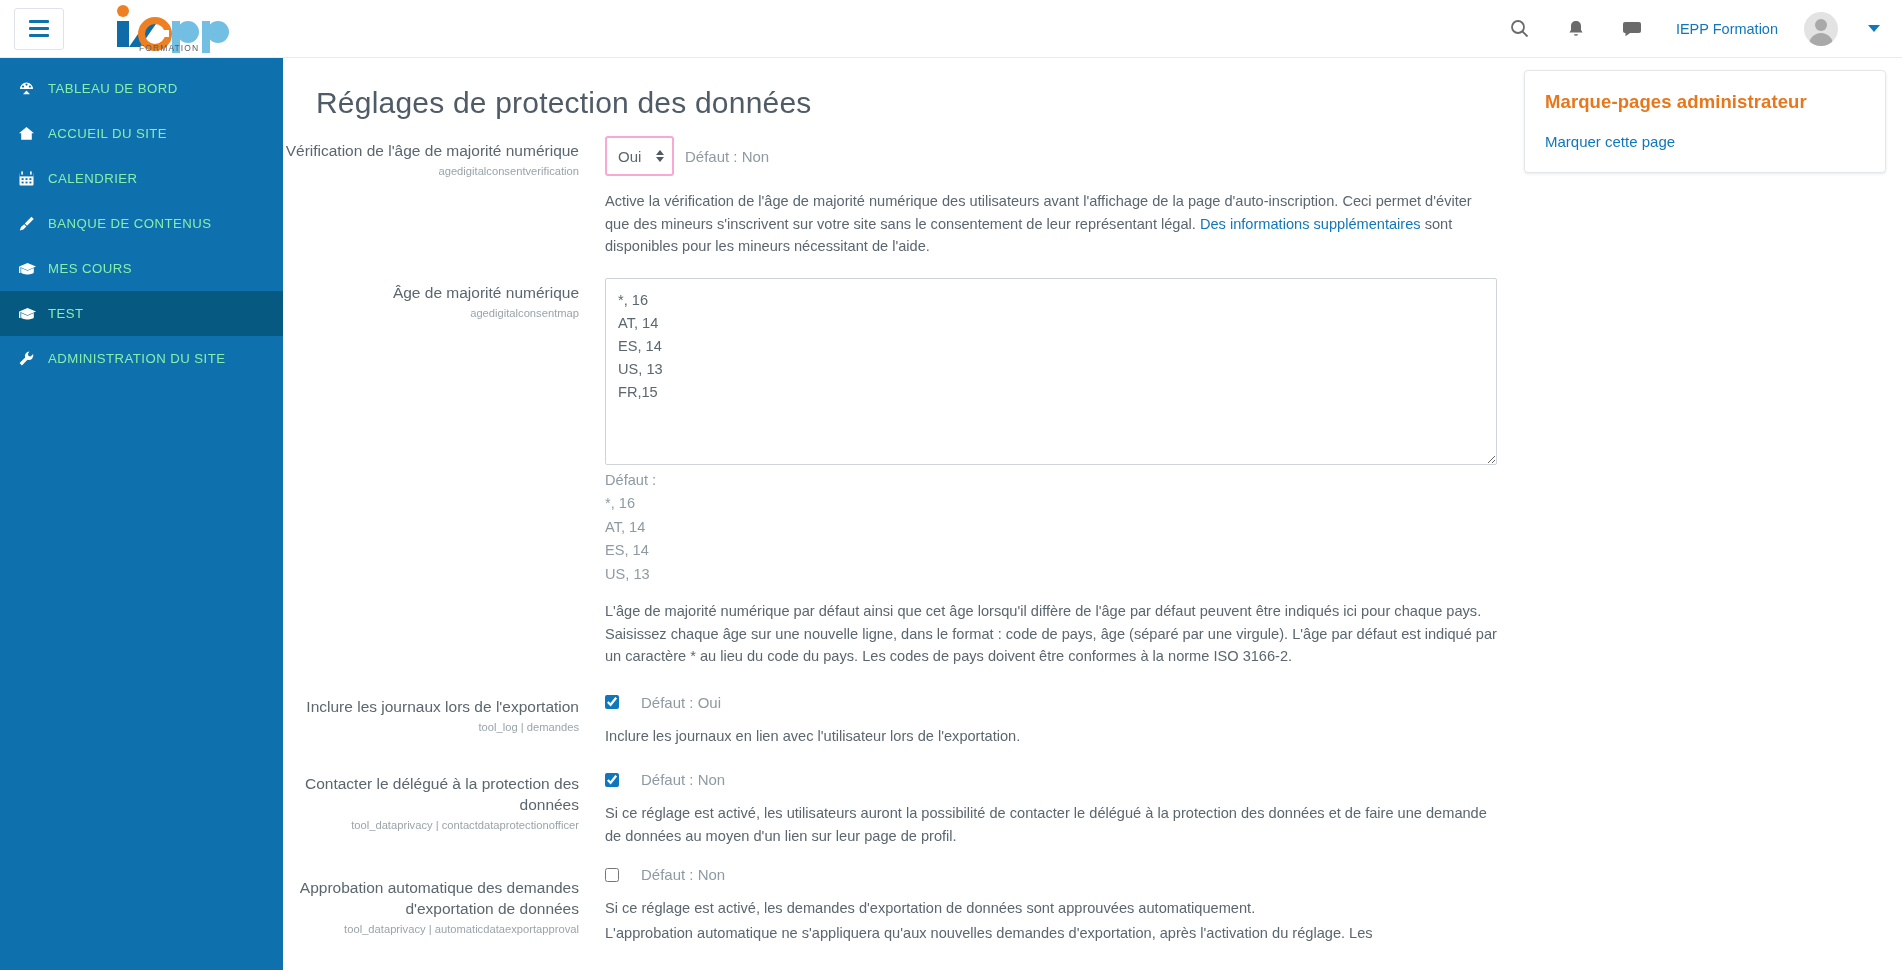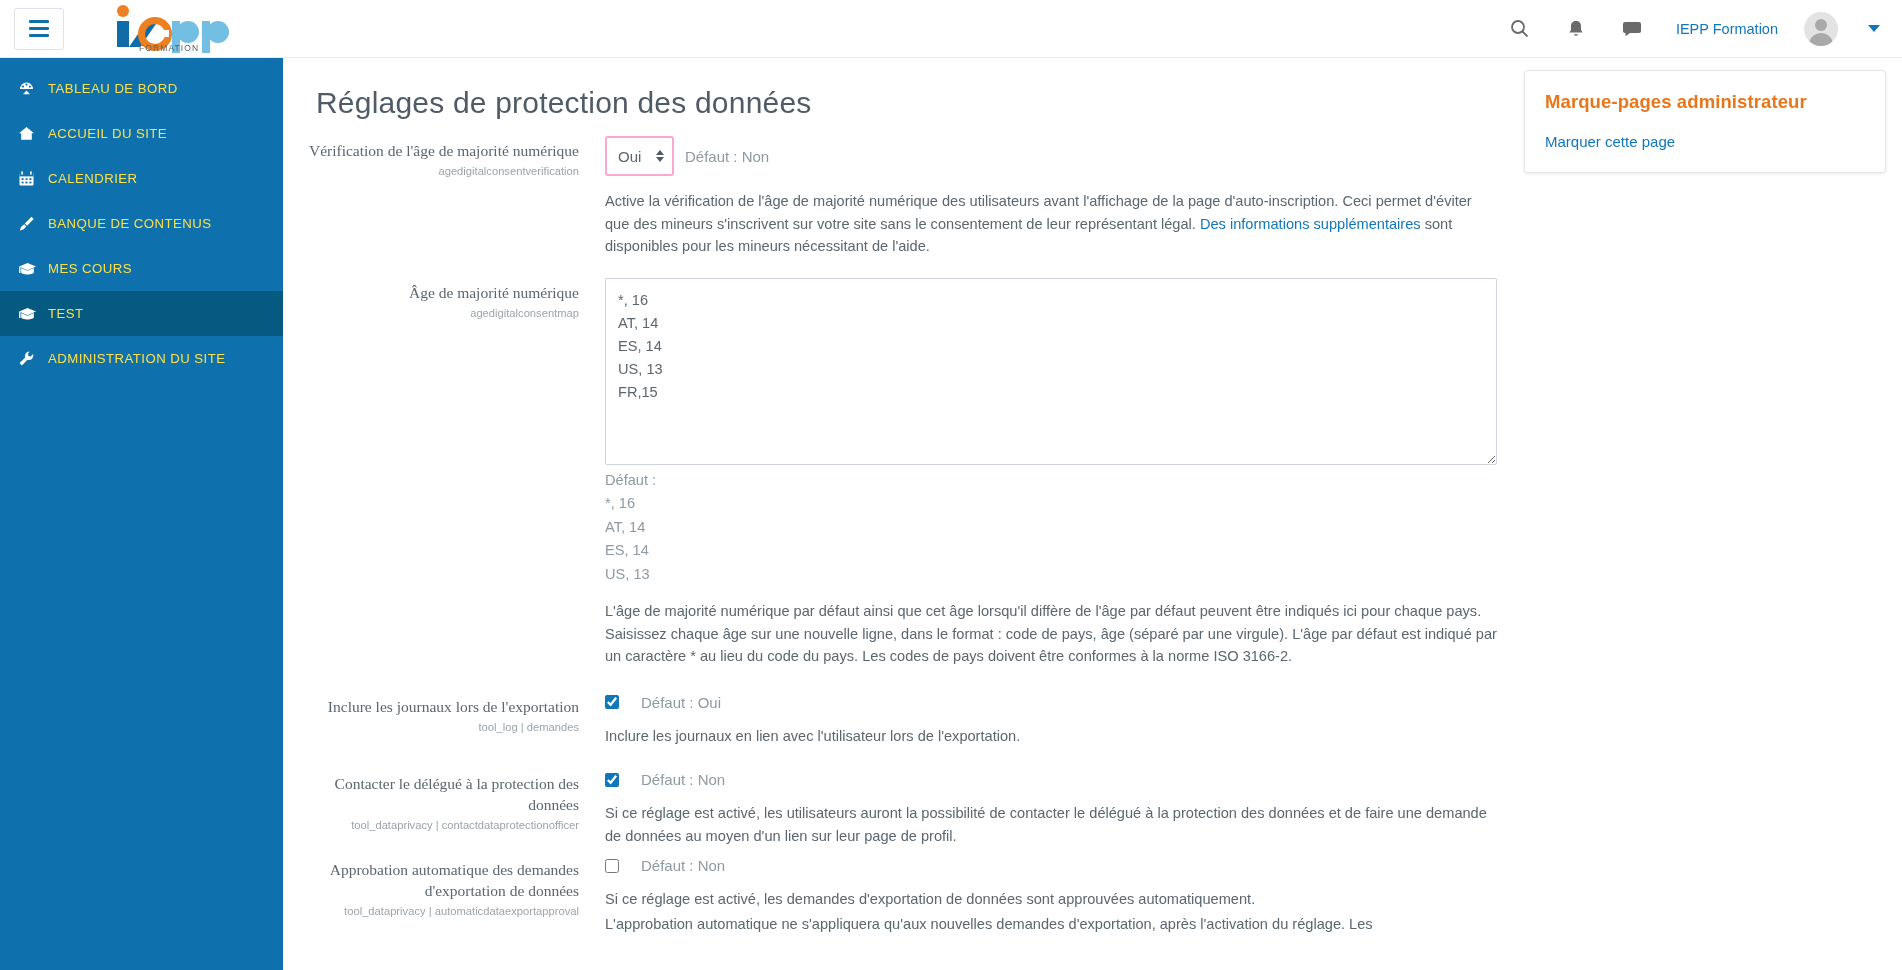--- a/index.html
+++ b/index.html
@@ -97,21 +97,21 @@
   #sidebar {
     position: absolute; top: 58px; left: 0;
     width: 283px; height: 912px;
     background: #0e70ad;
     z-index: 20;
     padding-top: 8px;
   }
   .nav-item {
     height: 45px;
     display: flex; align-items: center;
-    color: #fde047;
+    color: #86efac;
     font-size: 13.2px;
     letter-spacing: .45px;
     text-transform: uppercase;
     cursor: pointer;
     padding-left: 18px;
   }
   .nav-item.active { background: #065980; }
   .nav-item .ico {
     width: 30px; flex: 0 0 30px;
     display: flex; align-items: center; justify-content: flex-start;
@@ -146,21 +146,20 @@
     width: 310px;
     flex: 0 0 310px;
     text-align: right;
     padding-right: 14px;
     padding-top: 4px;
   }
   .slabel .name {
     font-size: 15.5px;
     color: #5b666f;
     line-height: 21px;
-    font-family: Liberation Serif, serif;
   }
   .slabel .key {
     font-size: 11.2px;
     color: #9aa4ab;
     margin-top: 3px;
     line-height: 14px;
     word-break: break-word;
   }
   .scontrol {
     flex: 1 1 auto;
@@ -483,21 +482,21 @@
       </div>
       <div class="scontrol">
         <div class="cbline">
           <input type="checkbox" checked="" style="">
           <span class="txt">Défaut : Non</span>
         </div>
         <div class="desc">Si ce réglage est activé, les utilisateurs auront la possibilité de contacter le délégué à la protection des données et de faire une demande de données au moyen d'un lien sur leur page de profil.</div>
       </div>
     </div>
 
-    <div class="srow" style="margin-top:8px;">
+    <div class="srow" style="margin-top:17px;align-items:center;">
       <div class="slabel">
         <div class="name">Approbation automatique des demandes d'exportation de données</div>
         <div class="key">tool_dataprivacy | automaticdataexportapproval</div>
       </div>
       <div class="scontrol">
         <div class="cbline">
           <input type="checkbox" style="">
           <span class="txt">Défaut : Non</span>
         </div>
         <div class="desc">Si ce réglage est activé, les demandes d'exportation de données sont approuvées automatiquement.</div>

